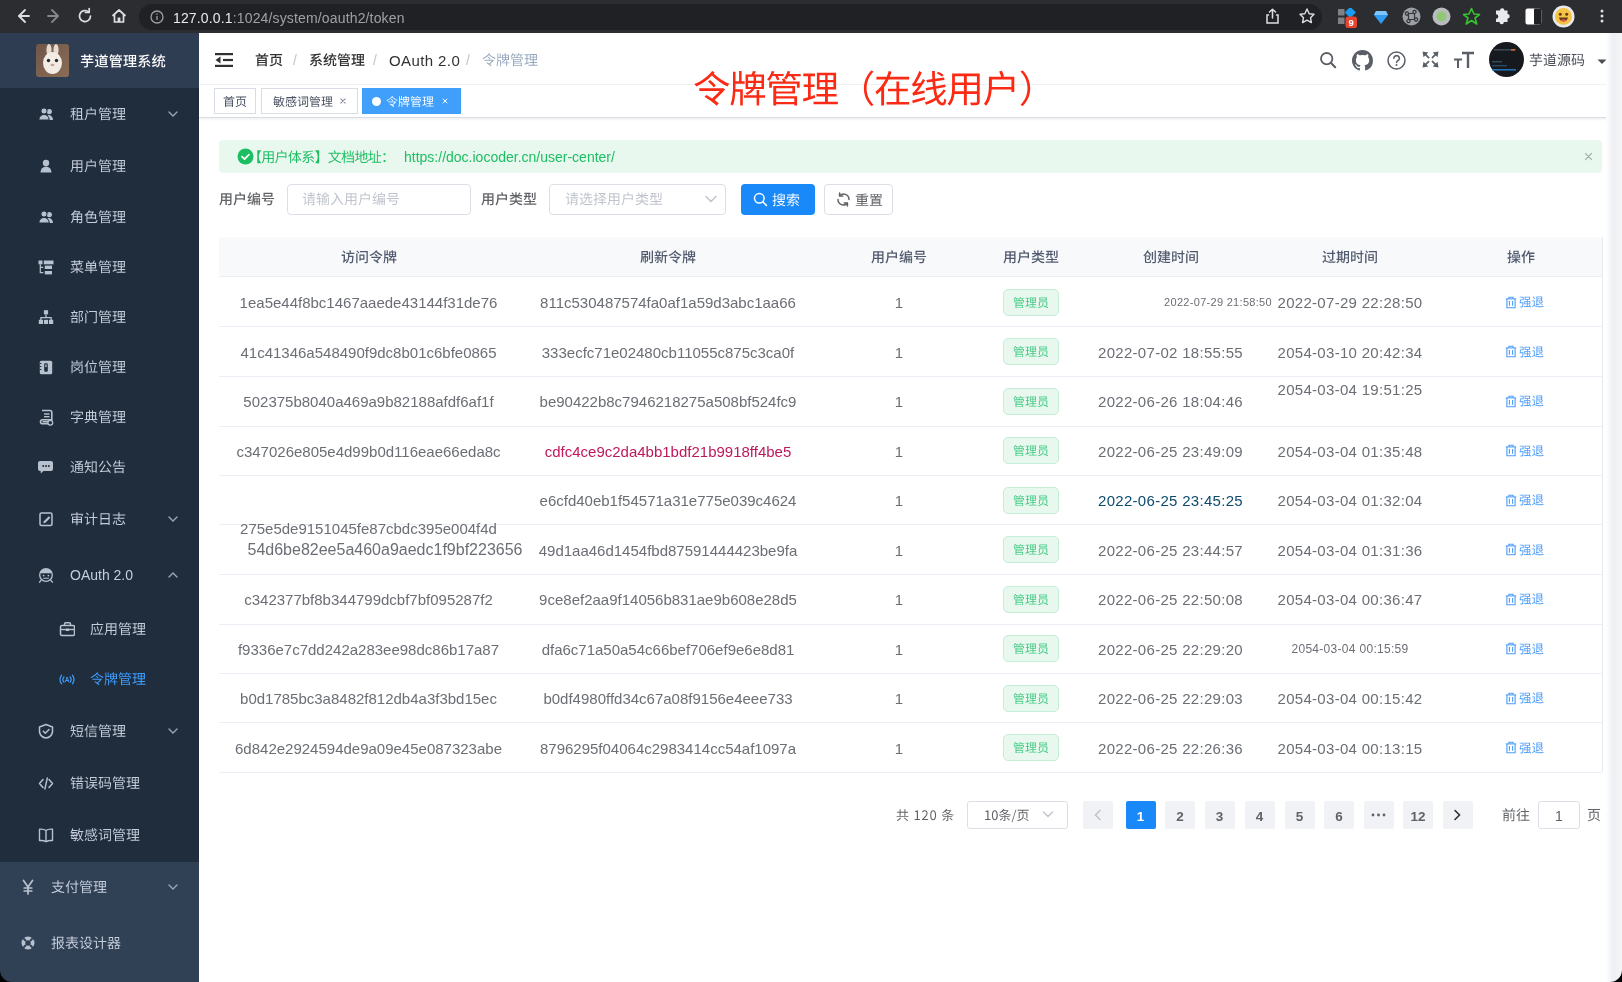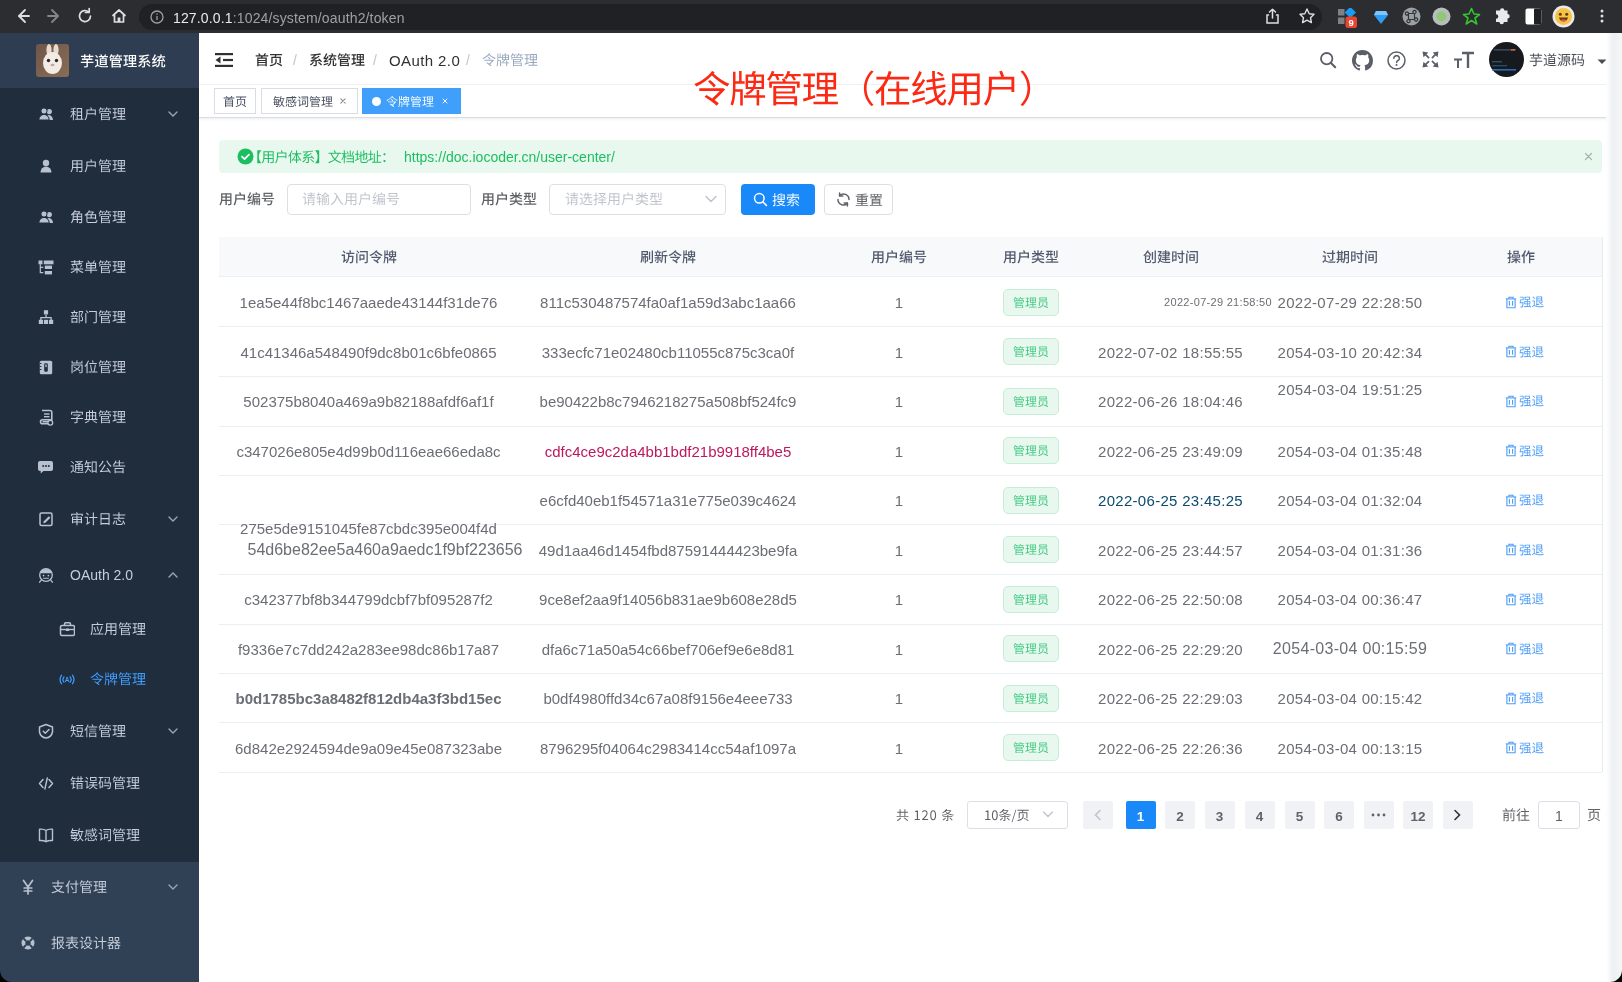--- a/index.html
+++ b/index.html
@@ -558,34 +558,34 @@
   </svg>
 <div style="position:absolute;left:219px;top:673px;width:1383px;height:1px;background:#ebeef5"></div>
 <div style="position:absolute;left:368.5px;top:648.5px;transform:translate(-50%,-50%);font-size:15px;color:#6b6e74;font-weight:400;white-space:nowrap;line-height:normal;">f9336e7c7dd242a283ee98dc86b17a87</div>
 <div style="position:absolute;left:668px;top:648.5px;transform:translate(-50%,-50%);font-size:15px;color:#6b6e74;font-weight:400;white-space:nowrap;line-height:normal;">dfa6c71a50a54c66bef706ef9e6e8d81</div>
 <div style="position:absolute;left:899px;top:648.5px;transform:translate(-50%,-50%);font-size:15px;color:#6b6e74;font-weight:400;white-space:nowrap;line-height:normal;">1</div>
 <div style="position:absolute;left:1002.5px;top:635.0px;width:56px;height:27px;background:#e8f8ee;border:1px solid #c5eed6;border-radius:5px"></div>
 <svg width="38" height="18" viewBox="0 -13.0 38 18" style="position:absolute;left:1012.5px;top:640.0px">
     <path d="M2.5 -5.3V1H3.4V0.6H9.3V0.9H10.1V-2H3.4V-2.8H9.5V-5.3ZM9.3 -0.1H3.4V-1.3H9.3ZM5.3 -7.5C5.4 -7.2 5.5 -7 5.7 -6.7H1.2V-4.7H2.1V-6H10.1V-4.7H11V-6.7H6.6C6.5 -7 6.3 -7.4 6.1 -7.6ZM3.4 -4.6H8.6V-3.5H3.4ZM2 -10.1C1.7 -9.1 1.2 -8.1 0.5 -7.4C0.7 -7.3 1.1 -7.1 1.3 -7C1.6 -7.4 2 -7.9 2.3 -8.4H3.1C3.4 -8 3.6 -7.5 3.7 -7.1L4.5 -7.4C4.4 -7.7 4.2 -8.1 4 -8.4H5.8V-9.1H2.6C2.7 -9.4 2.8 -9.7 2.9 -10ZM7.1 -10.1C6.9 -9.2 6.4 -8.4 5.9 -7.8C6.1 -7.7 6.5 -7.5 6.6 -7.4C6.9 -7.7 7.1 -8 7.3 -8.4H8.2C8.6 -8 8.9 -7.4 9.1 -7.1L9.8 -7.4C9.7 -7.7 9.4 -8.1 9.1 -8.4H11.3V-9.1H7.7C7.8 -9.4 7.9 -9.7 8 -9.9Z M17.7 -6.5H19.5V-4.9H17.7ZM20.3 -6.5H22.2V-4.9H20.3ZM17.7 -8.7H19.5V-7.2H17.7ZM20.3 -8.7H22.2V-7.2H20.3ZM15.8 -0.3V0.6H23.6V-0.3H20.4V-1.9H23.2V-2.7H20.4V-4.2H23V-9.5H16.9V-4.2H19.5V-2.7H16.7V-1.9H19.5V-0.3ZM12.4 -1.2 12.6 -0.3C13.7 -0.6 15.1 -1.1 16.4 -1.5L16.2 -2.4L14.9 -2V-5H16.1V-5.8H14.9V-8.4H16.3V-9.3H12.6V-8.4H14V-5.8H12.7V-5H14V-1.7C13.4 -1.5 12.9 -1.3 12.4 -1.2Z M27.2 -8.8H32.8V-7.4H27.2ZM26.3 -9.5V-6.6H33.8V-9.5ZM29.5 -3.9V-2.8C29.5 -1.9 29.1 -0.6 24.8 0.3C25 0.5 25.3 0.8 25.4 1C29.9 0 30.4 -1.5 30.4 -2.8V-3.9ZM30.3 -0.8C31.8 -0.3 33.8 0.5 34.8 1L35.2 0.2C34.2 -0.3 32.2 -1 30.8 -1.4ZM25.9 -5.5V-1.1H26.8V-4.7H33.3V-1.2H34.3V-5.5Z" fill="#42c983"></path>
   </svg>
 <div style="position:absolute;left:1170.5px;top:648.5px;transform:translate(-50%,-50%);font-size:15px;color:#6b6e74;font-weight:400;white-space:nowrap;line-height:normal;letter-spacing:0.3px">2022-06-25 22:29:20</div>
-<div style="position:absolute;left:1350px;top:648.5px;transform:translate(-50%,-50%);font-size:16px;color:#6b6e74;font-weight:400;white-space:nowrap;line-height:normal;letter-spacing:0.3px">2054-03-04 00:15:59</div>
+<div style="position:absolute;left:1350px;top:648.5px;transform:translate(-50%,-50%);font-size:12px;color:#6b6e74;font-weight:400;white-space:nowrap;line-height:normal;letter-spacing:0.3px">2054-03-04 00:15:59</div>
 <svg class="ico" style="left:1505px;top:642.0px" width="12" height="13" viewBox="0 0 12 13">
 <g stroke="#4b9cf8" stroke-width="1.1" fill="none">
 <path d="M0.8 2.9 H11.2"></path>
       <path d="M3.9 2.7 V1.2 H8.1 V2.7"></path>
 <path d="M1.9 3.1 V11.8 H10.1 V3.1"></path>
       <path d="M4.4 5 V9.8 M7.6 5 V9.8"></path>
     </g>
   </svg>
 <svg width="27" height="19" viewBox="0 -13.5 27 19" style="position:absolute;left:1519.0px;top:639.6px">
     <path d="M6.5 -9H10.1V-7.5H6.5ZM5.6 -9.8V-6.7H7.9V-5.6H5.3V-2.2H7.9V-0.4L4.8 -0.2L4.9 0.7C6.5 0.6 8.7 0.4 10.9 0.2C11.1 0.6 11.2 0.9 11.2 1.1L12.1 0.7C11.8 -0 11.1 -1.2 10.5 -2L9.7 -1.7C10 -1.3 10.2 -1 10.5 -0.6L8.7 -0.5V-2.2H11.3V-5.6H8.7V-6.7H11V-9.8ZM6.2 -4.8H7.9V-3H6.2ZM8.7 -4.8H10.5V-3H8.7ZM1.1 -7.1C1 -5.9 0.8 -4.3 0.6 -3.3H1.1L3.6 -3.3C3.4 -1.2 3.3 -0.3 3 -0.1C2.9 0.1 2.8 0.1 2.6 0.1C2.4 0.1 1.9 0.1 1.3 0C1.4 0.3 1.5 0.6 1.6 0.9C2.1 0.9 2.7 0.9 3 0.9C3.4 0.9 3.6 0.8 3.8 0.5C4.2 0.2 4.4 -0.9 4.5 -3.8C4.5 -3.9 4.5 -4.2 4.5 -4.2H1.6C1.7 -4.8 1.8 -5.5 1.8 -6.2H4.6V-9.8H0.7V-9H3.7V-7.1Z M13.5 -9.5C14.2 -8.9 15 -8 15.3 -7.4L16.1 -8C15.7 -8.6 14.9 -9.4 14.2 -10ZM22.2 -7.2V-6H18.3V-7.2ZM22.2 -8H18.3V-9.2H22.2ZM17.3 -1C17.6 -1.2 17.9 -1.3 20.6 -2.1C20.5 -2.2 20.5 -2.6 20.5 -2.9L18.3 -2.3V-5.2H23.2V-9.9H17.4V-2.7C17.4 -2.2 17.1 -1.9 16.9 -1.8C17 -1.6 17.2 -1.3 17.3 -1ZM19.5 -4.4C20.8 -3.4 22.5 -2 23.2 -1.1L23.9 -1.6C23.5 -2.1 22.8 -2.7 22.1 -3.3C22.8 -3.7 23.5 -4.2 24.2 -4.7L23.4 -5.3C22.9 -4.9 22.2 -4.3 21.5 -3.8C21 -4.2 20.6 -4.5 20.1 -4.9ZM15.7 -6.1H13.2V-5.2H14.8V-1.3C14.3 -1.1 13.7 -0.6 13 0L13.6 0.8C14.3 0 14.9 -0.6 15.4 -0.6C15.7 -0.6 16.1 -0.3 16.6 0C17.4 0.5 18.5 0.7 20 0.7C21.2 0.7 23.4 0.6 24.3 0.5C24.3 0.3 24.5 -0.2 24.6 -0.4C23.3 -0.3 21.5 -0.2 20 -0.2C18.7 -0.2 17.6 -0.3 16.8 -0.7C16.3 -1 16 -1.2 15.7 -1.3Z" fill="#4b9cf8"></path>
   </svg>
 <div style="position:absolute;left:219px;top:722px;width:1383px;height:1px;background:#ebeef5"></div>
-<div style="position:absolute;left:368.5px;top:698.0px;transform:translate(-50%,-50%);font-size:15px;color:#6b6e74;font-weight:700;white-space:nowrap;line-height:normal;">b0d1785bc3a8482f812db4a3f3bd15ec</div>
+<div style="position:absolute;left:368.5px;top:698.0px;transform:translate(-50%,-50%);font-size:15px;color:#6b6e74;font-weight:400;white-space:nowrap;line-height:normal;">b0d1785bc3a8482f812db4a3f3bd15ec</div>
 <div style="position:absolute;left:668px;top:698.0px;transform:translate(-50%,-50%);font-size:15px;color:#6b6e74;font-weight:400;white-space:nowrap;line-height:normal;">b0df4980ffd34c67a08f9156e4eee733</div>
 <div style="position:absolute;left:899px;top:698.0px;transform:translate(-50%,-50%);font-size:15px;color:#6b6e74;font-weight:400;white-space:nowrap;line-height:normal;">1</div>
 <div style="position:absolute;left:1002.5px;top:684.5px;width:56px;height:27px;background:#e8f8ee;border:1px solid #c5eed6;border-radius:5px"></div>
 <svg width="38" height="18" viewBox="0 -13.0 38 18" style="position:absolute;left:1012.5px;top:689.5px">
     <path d="M2.5 -5.3V1H3.4V0.6H9.3V0.9H10.1V-2H3.4V-2.8H9.5V-5.3ZM9.3 -0.1H3.4V-1.3H9.3ZM5.3 -7.5C5.4 -7.2 5.5 -7 5.7 -6.7H1.2V-4.7H2.1V-6H10.1V-4.7H11V-6.7H6.6C6.5 -7 6.3 -7.4 6.1 -7.6ZM3.4 -4.6H8.6V-3.5H3.4ZM2 -10.1C1.7 -9.1 1.2 -8.1 0.5 -7.4C0.7 -7.3 1.1 -7.1 1.3 -7C1.6 -7.4 2 -7.9 2.3 -8.4H3.1C3.4 -8 3.6 -7.5 3.7 -7.1L4.5 -7.4C4.4 -7.7 4.2 -8.1 4 -8.4H5.8V-9.1H2.6C2.7 -9.4 2.8 -9.7 2.9 -10ZM7.1 -10.1C6.9 -9.2 6.4 -8.4 5.9 -7.8C6.1 -7.7 6.5 -7.5 6.6 -7.4C6.9 -7.7 7.1 -8 7.3 -8.4H8.2C8.6 -8 8.9 -7.4 9.1 -7.1L9.8 -7.4C9.7 -7.7 9.4 -8.1 9.1 -8.4H11.3V-9.1H7.7C7.8 -9.4 7.9 -9.7 8 -9.9Z M17.7 -6.5H19.5V-4.9H17.7ZM20.3 -6.5H22.2V-4.9H20.3ZM17.7 -8.7H19.5V-7.2H17.7ZM20.3 -8.7H22.2V-7.2H20.3ZM15.8 -0.3V0.6H23.6V-0.3H20.4V-1.9H23.2V-2.7H20.4V-4.2H23V-9.5H16.9V-4.2H19.5V-2.7H16.7V-1.9H19.5V-0.3ZM12.4 -1.2 12.6 -0.3C13.7 -0.6 15.1 -1.1 16.4 -1.5L16.2 -2.4L14.9 -2V-5H16.1V-5.8H14.9V-8.4H16.3V-9.3H12.6V-8.4H14V-5.8H12.7V-5H14V-1.7C13.4 -1.5 12.9 -1.3 12.4 -1.2Z M27.2 -8.8H32.8V-7.4H27.2ZM26.3 -9.5V-6.6H33.8V-9.5ZM29.5 -3.9V-2.8C29.5 -1.9 29.1 -0.6 24.8 0.3C25 0.5 25.3 0.8 25.4 1C29.9 0 30.4 -1.5 30.4 -2.8V-3.9ZM30.3 -0.8C31.8 -0.3 33.8 0.5 34.8 1L35.2 0.2C34.2 -0.3 32.2 -1 30.8 -1.4ZM25.9 -5.5V-1.1H26.8V-4.7H33.3V-1.2H34.3V-5.5Z" fill="#42c983"></path>
   </svg>
 <div style="position:absolute;left:1170.5px;top:698.0px;transform:translate(-50%,-50%);font-size:15px;color:#6b6e74;font-weight:400;white-space:nowrap;line-height:normal;letter-spacing:0.3px">2022-06-25 22:29:03</div>
 <div style="position:absolute;left:1350px;top:698.0px;transform:translate(-50%,-50%);font-size:15px;color:#6b6e74;font-weight:400;white-space:nowrap;line-height:normal;letter-spacing:0.3px">2054-03-04 00:15:42</div>
 <svg class="ico" style="left:1505px;top:691.5px" width="12" height="13" viewBox="0 0 12 13">
 <g stroke="#4b9cf8" stroke-width="1.1" fill="none">

